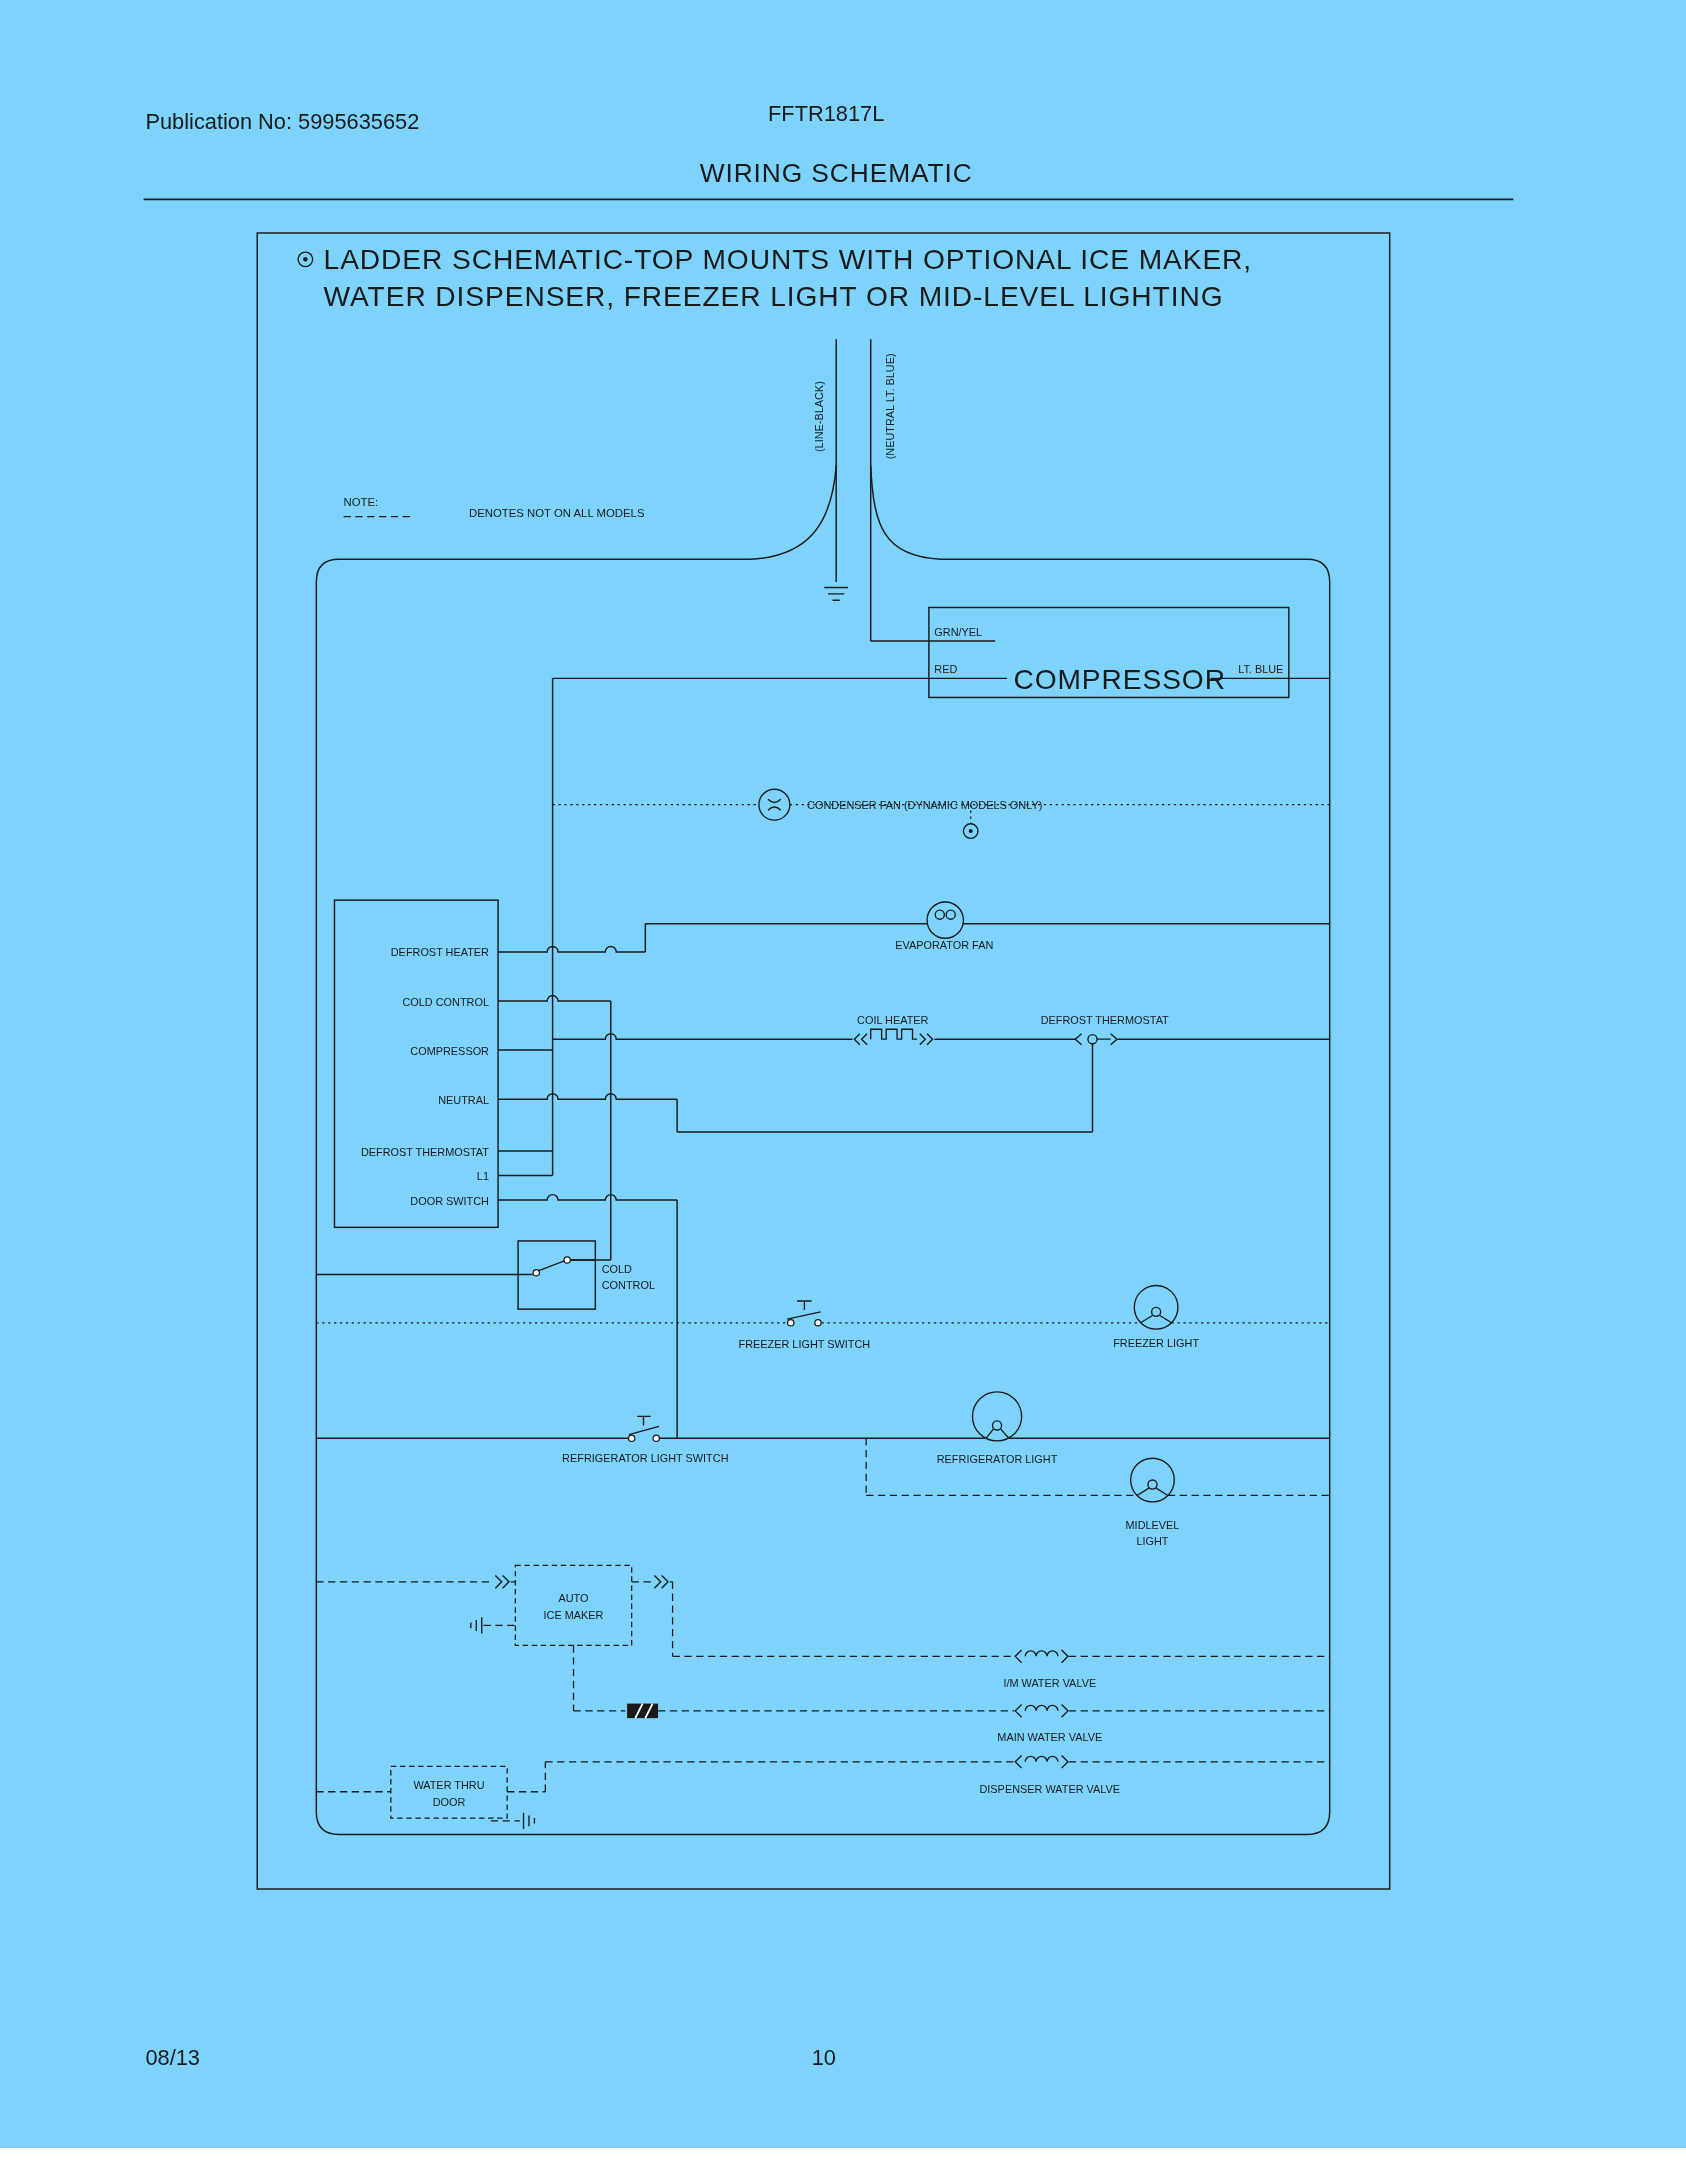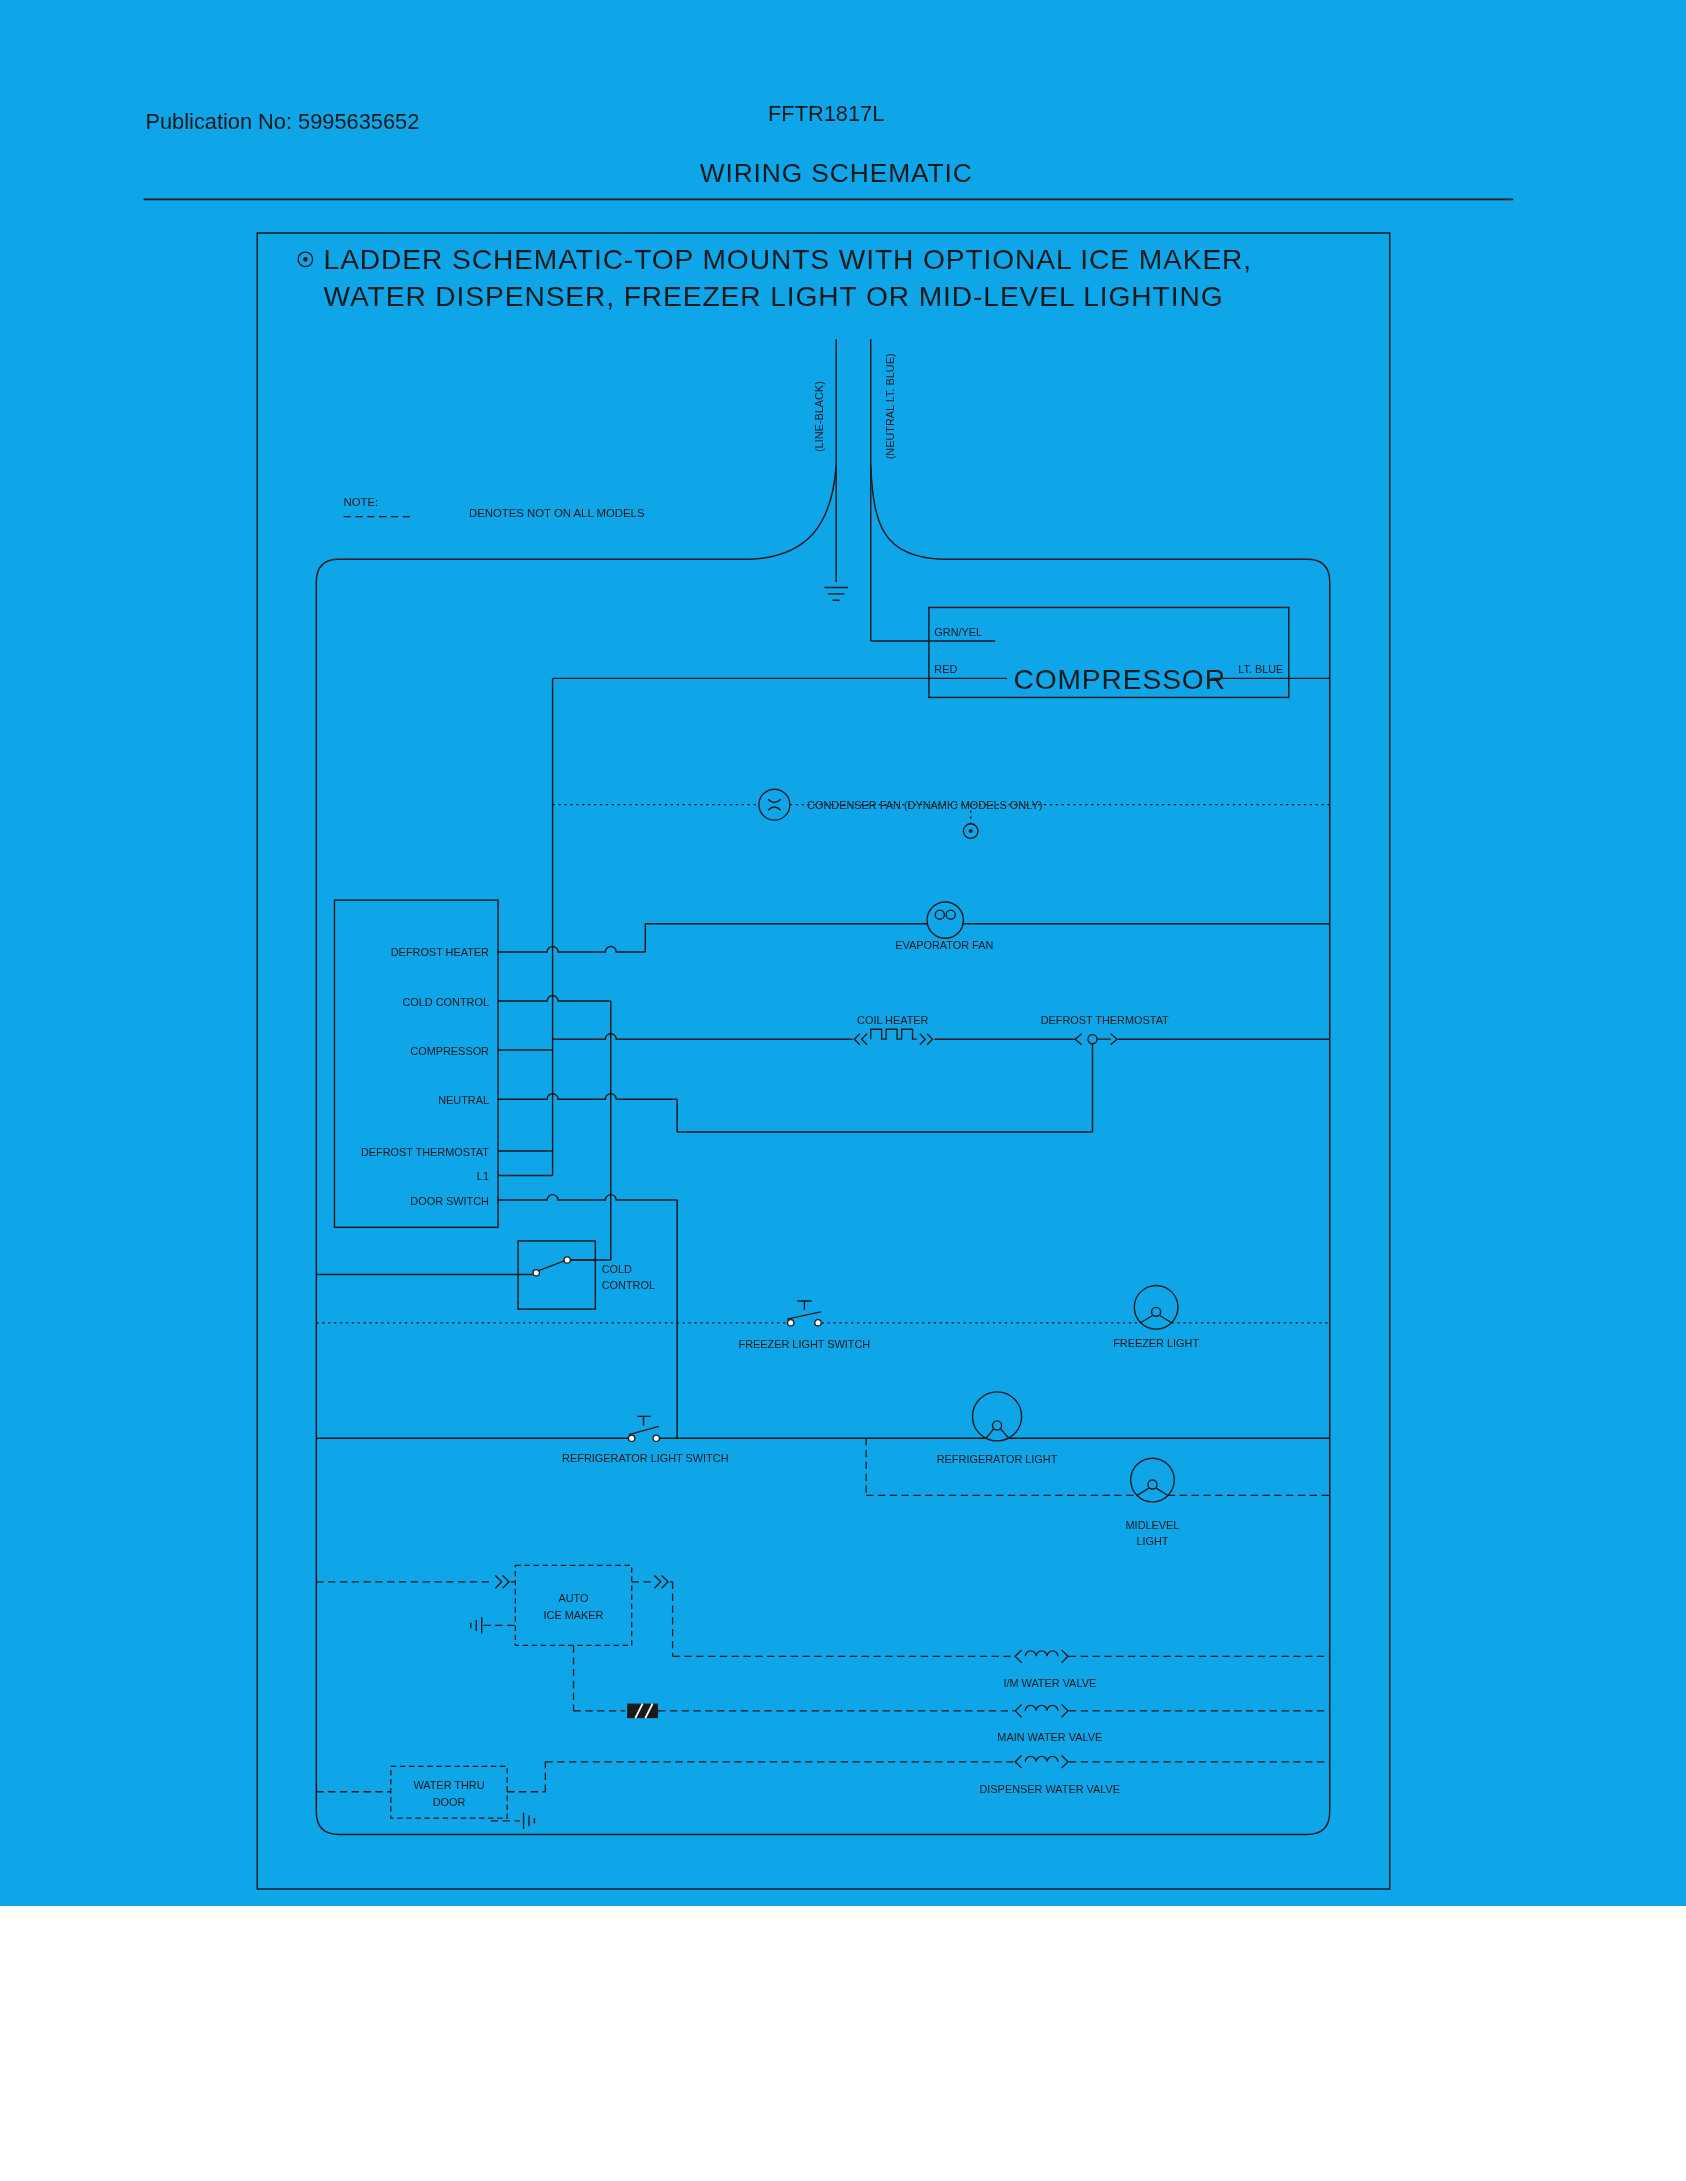--- a/index.html
+++ b/index.html
@@ -1,16 +1,16 @@
 <!DOCTYPE html>
 <html style="font-size:14.5px"><head>
 <meta charset="utf-8">
 <style>
   html,body{margin:0;padding:0;background:#ffffff;}
-  .page{position:relative;width:1686px;height:1906px;background:#0ea5e9;overflow:hidden;}
+  .page{position:relative;width:1686px;height:2148px;background:#7dd3fc;overflow:hidden;}
   svg{font-family:"Liberation Sans","DejaVu Sans",sans-serif;fill:#1a1a1a;}
   .w{stroke:#1a1a1a;stroke-width:1.6;fill:none;}
   .w2{stroke:#1a1a1a;stroke-width:2;fill:none;}
   .dot{stroke:#1a1a1a;stroke-width:1.4;fill:none;stroke-dasharray:2.5 4;}
   .dsh{stroke:#1a1a1a;stroke-width:1.4;fill:none;stroke-dasharray:8 5;}
   .boxdsh{stroke:#1a1a1a;stroke-width:1.4;fill:none;stroke-dasharray:6 4;}
   .sym{stroke:#1a1a1a;stroke-width:1.5;fill:none;}
   .term{stroke:#1a1a1a;stroke-width:1.4;fill:#ffffff;}
   text{fill:#1a1a1a;}
   .t24{font-size:24px;}

